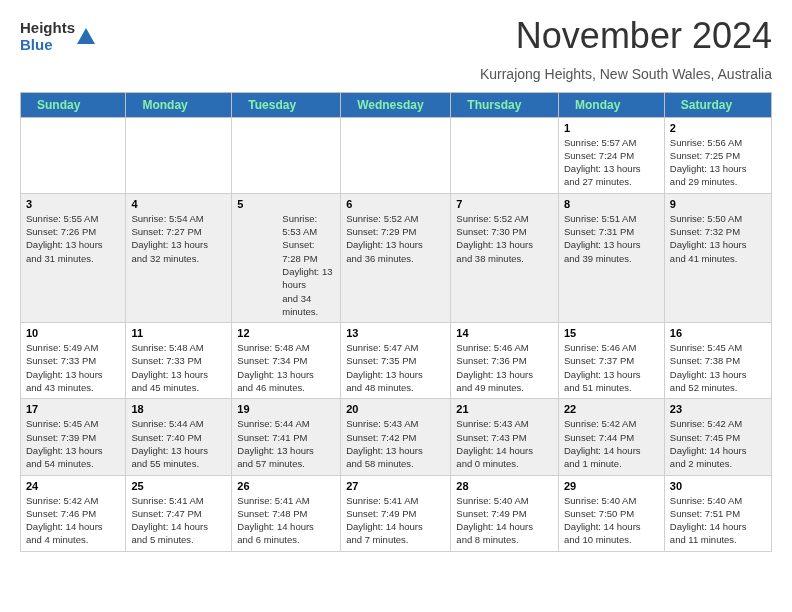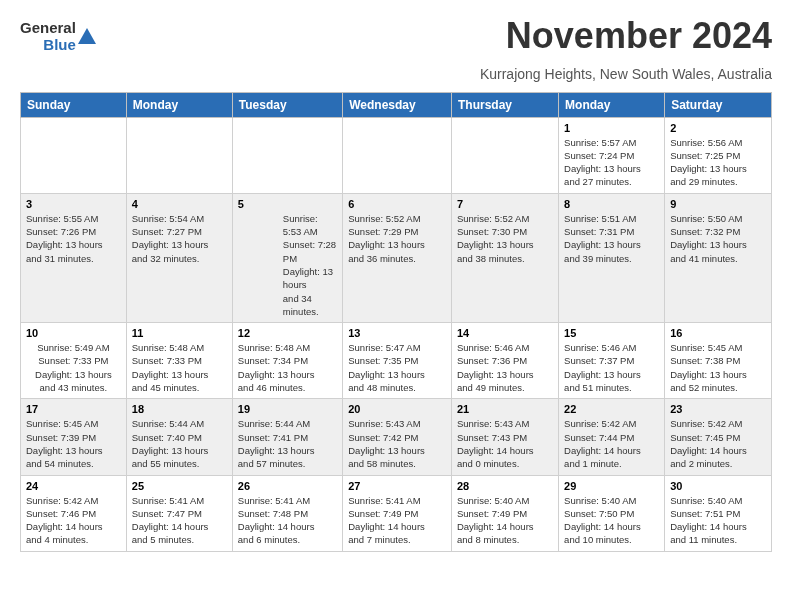--- a/index.html
+++ b/index.html
@@ -22,46 +22,46 @@
       margin-top: 4px;
     }
     .logo-text {
       display: flex;
       flex-direction: column;
       font-weight: bold;
       font-size: 15px;
       line-height: 1.1;
     }
     .logo-general { color: #333; }
-    .logo-blue { color: #2a6db5; text-align: right; }
+    .logo-blue { color: #2a6db5; }
     .title-block {
       text-align: right;
     }
     .month-title {
       font-size: 36px;
-      font-weight: bold;
+      font-weight: normal;
       color: #333;
       line-height: 1.1;
     }
     .location {
       font-size: 14px;
       color: #555;
       margin-top: 10px;
     }
     .calendar {
       width: 100%;
       border-collapse: collapse;
       margin-top: 10px;
       font-size: 10.5px;
     }
     .calendar th {
       background: #2a6db5;
-      color: #ffffff;
+      color: #86efac;
       text-align: left;
-      padding: 5px 6px;
+      padding: 5px 16px;
       font-size: 12px;
       font-weight: bold;
       border: 1px solid #c0c0c0;
     }
     .calendar td {
       border: 1px solid #d0d0d0;
       vertical-align: top;
       padding: 4px 5px;
       width: 113px;
       min-height: 70px;
@@ -90,21 +90,21 @@
     .calendar tbody tr:nth-child(even) td {
       background: #efefef;
     }
   </style>
 </head>
 <body>
 
 <div class="header">
   <div class="logo">
     <div class="logo-text">
-      <span class="logo-general">General</span>
+      <span class="logo-general">Heights</span>
       <span class="logo-blue">Blue</span>
     </div>
     <svg width="22" height="22" viewBox="0 0 22 22">
       <polygon points="2,18 11,2 20,18" fill="#2a6db5"></polygon>
     </svg>
   </div>
   <div class="title-block">
     <div class="month-title">November 2024</div>
     <div class="location">Kurrajong Heights, New South Wales, Australia</div>
   </div>
@@ -191,21 +191,21 @@
           <span class="day-num">9</span>
           <div class="day-info" style="white-space: pre-line;">Sunrise: 5:50 AM
 Sunset: 7:32 PM
 Daylight: 13 hours
 and 41 minutes.</div>
         </td>
       </tr>
       <tr>
         <td>
           <span class="day-num">10</span>
-          <div class="day-info" style="white-space: pre-line; text-align: center;">Sunrise: 5:49 AM
+          <div class="day-info" style="white-space: pre-line;">Sunrise: 5:49 AM
 Sunset: 7:33 PM
 Daylight: 13 hours
 and 43 minutes.</div>
         </td>
         <td>
           <span class="day-num">11</span>
           <div class="day-info" style="white-space: pre-line;">Sunrise: 5:48 AM
 Sunset: 7:33 PM
 Daylight: 13 hours
 and 45 minutes.</div>

